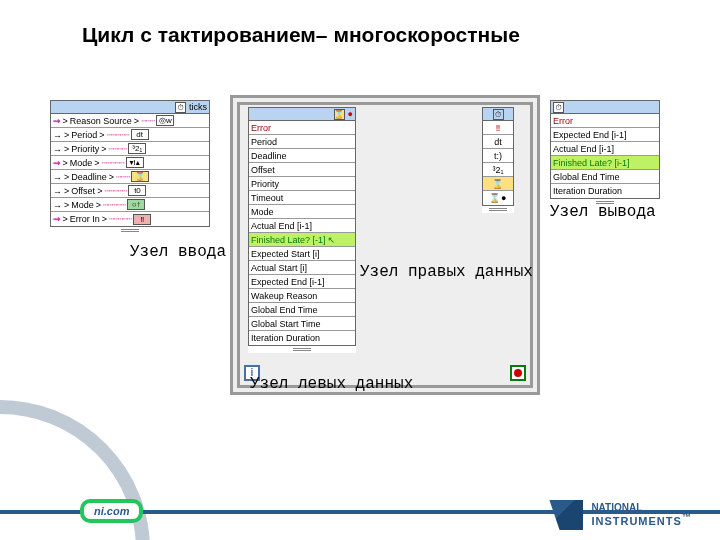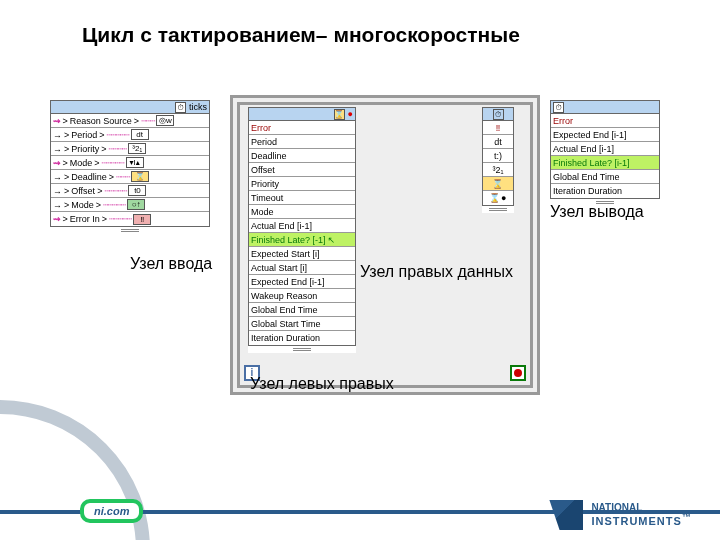--- a/index.html
+++ b/index.html
@@ -30,21 +30,21 @@
   .gl-yel { background: #ffe080; }
   .gl-grn { background: #a0d8a0; }
   .gl-red { background: #f0b0b0; }
   .drag-bar { display: block; margin: 2px auto; width: 18px; height: 3px; background: repeating-linear-gradient(#888 0 1px, transparent 1px 2px); }
   
   .loop-frame { position: absolute; border: 10px double #999; background: #eee; }
   .loop-i { position: absolute; width: 16px; height: 16px; border: 2px solid #4a6fa5; background: #fff; color: #4a6fa5; font-size: 10px; font-weight: bold; text-align: center; line-height: 12px; }
   .loop-stop { position: absolute; width: 16px; height: 16px; border: 2px solid #0a7a0a; background: #fff; }
   .loop-stop::after { content:""; position: absolute; inset: 2px; background: #cc0000; border-radius: 50%; }
   
-  .label { position: absolute; font-size: 16px; color: #000; white-space: nowrap; }
+  .label { position: absolute; font-size: 16px; color: #000; white-space: nowrap; font-family: Liberation Mono, monospace; }
   
   
   .left-circle { position: absolute; width: 300px; height: 300px; border: 14px solid #c0cad4; border-radius: 50%; left: -150px; bottom: -160px; }
   .footer-bar { position: absolute; bottom: 26px; left: 0; right: 0; height: 4px; background: #2a5a8a; }
   .nicom { position: absolute; bottom: 17px; left: 80px; background: #fff; border: 4px solid #22c55e; border-radius: 10px; padding: 2px 10px; font-size: 11px; font-style: italic; font-weight: bold; color: #2a5a8a; }
   .ni-logo { position: absolute; right: 28px; bottom: 10px; display: flex; gap: 8px; align-items: center; }
   .ni-eagle { width: 34px; height: 30px; background: linear-gradient(135deg,#2a5a8a 40%, #1a4570 40%); clip-path: polygon(0 0, 100% 0, 100% 100%, 30% 100%); }
   .ni-text { font-size: 10px; font-weight: bold; color: #2a5a8a; line-height: 1; }
   .ni-text .sub { font-size: 11px; letter-spacing: 1px; }
 </style>
@@ -187,22 +187,22 @@
         <div class="row">
             <span>Global End Time</span>
           </div>
         <div class="row">
             <span>Iteration Duration</span>
           </div>
       </div>
       <span class="drag-bar"></span>
     </div>
 
-    <div class="label" style="left:80px; top:160px;">Узел ввода</div>
-    <div class="label" style="left:200px; top:280px;">Узел левых правых</div>
+    <div class="label" style="left:80px; top:148px;">Узел ввода</div>
+    <div class="label" style="left:200px; top:280px;">Узел левых данных</div>
     <div class="label" style="left:310px; top:128px;margin-top:40px;">Узел правых данных</div>
     <div class="label" style="left:500px; top:108px;">Узел вывода</div>
   </div>
 
   <div class="left-circle"></div>
   <div class="footer-bar"></div>
   <div class="nicom"><span>ni.com</span></div>
   <div class="ni-logo">
     <div class="ni-eagle"></div>
     <div class="ni-text">

